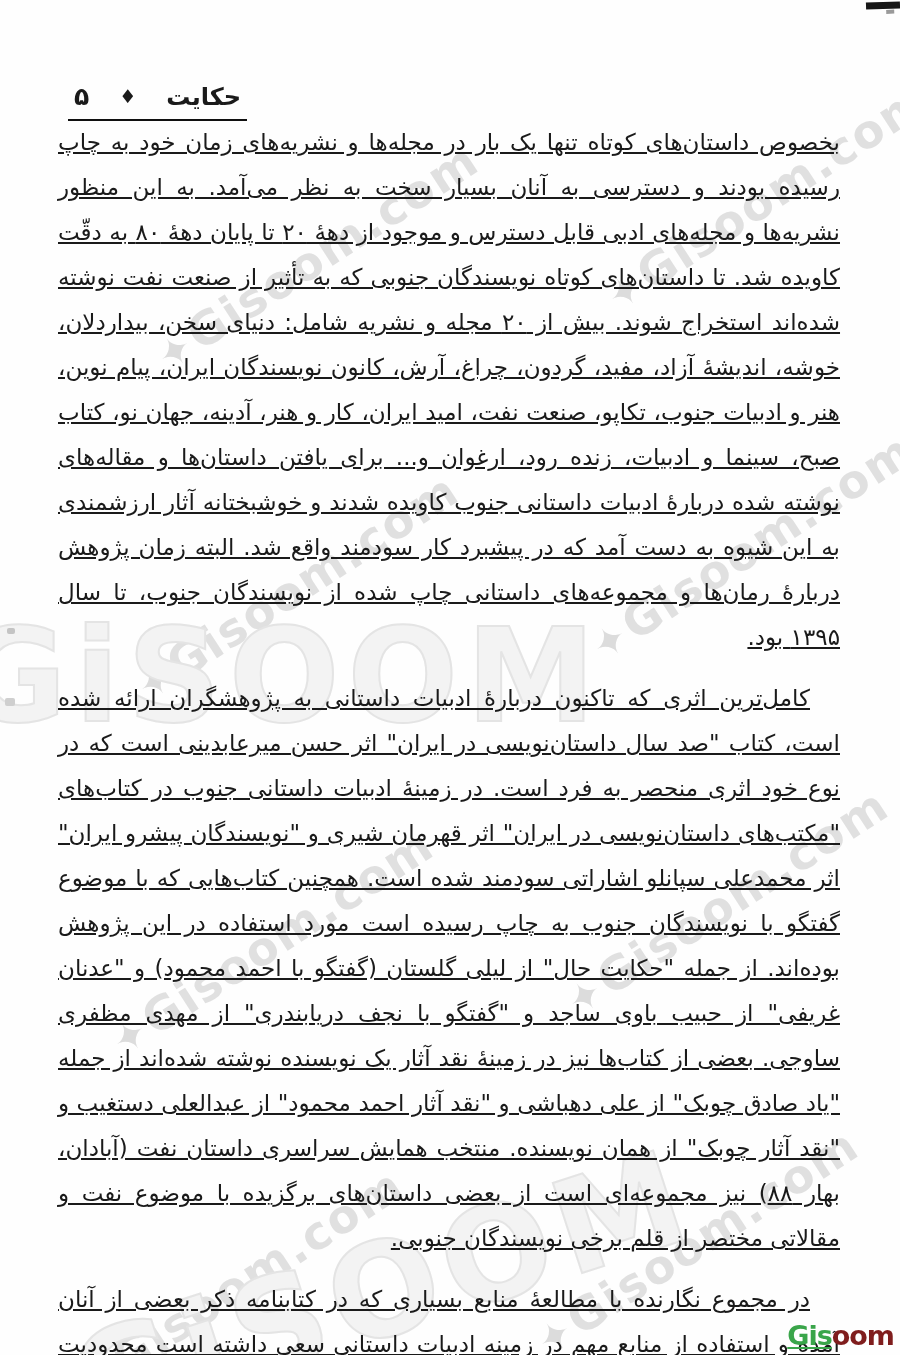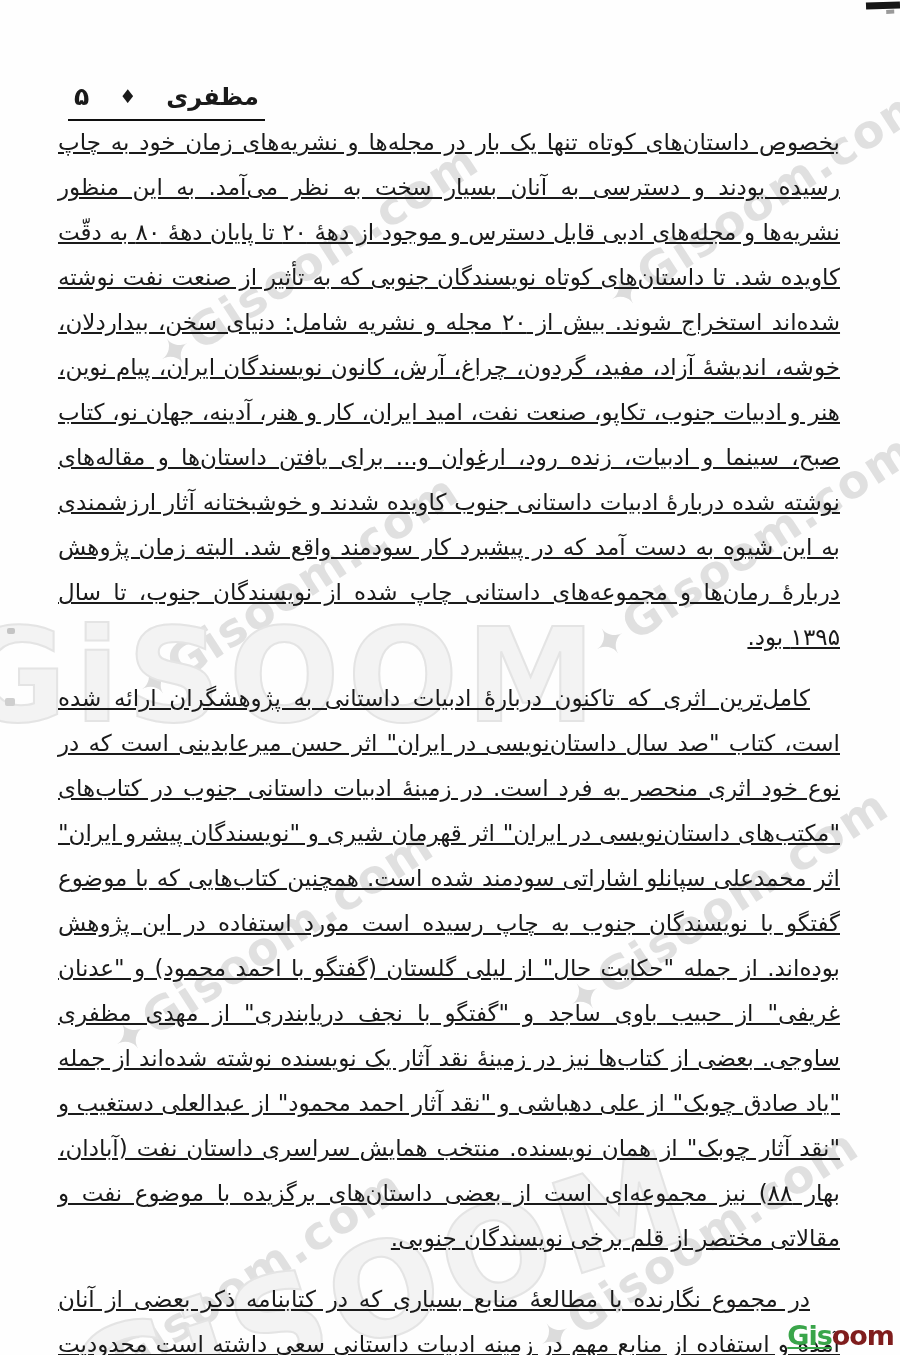--- a/index.html
+++ b/index.html
@@ -107,21 +107,21 @@
     <div class="wm wm-8"><span class="wm-star">✦</span><span>Gisoom.com</span></div>
     <div class="wm-large wm-l1">GiSOOM</div>
     <div class="wm-large wm-l2">GiSOOM</div>
   </div>
 
   <div class="corner-artifact"></div>
   <div class="edge-speck speck-1"></div>
   <div class="edge-speck speck-2"></div>
 
   <div class="header">
-    <span class="h-title">مظفری</span>
+    <span class="h-title">حکایت</span>
     <span class="h-diamond">♦</span>
     <span class="h-num">۵</span>
   </div>
 
   <div class="body-text">
     <p class="para">بخصوص داستان‌های کوتاه تنها یک بار در مجله‌ها و نشریه‌های زمان خود به چاپ رسیده بودند و دسترسی به آنان بسیار سخت به نظر می‌آمد. به این منظور نشریه‌ها و مجله‌های ادبی قابل دسترس و موجود از دهۀ ۲۰ تا پایان دهۀ ۸۰ به دقّت کاویده شد. تا داستان‌های کوتاه نویسندگان جنوبی که به تأثیر از صنعت نفت نوشته شده‌اند استخراج شوند. بیش از ۲۰ مجله و نشریه شامل: دنیای سخن، بیداردلان، خوشه، اندیشۀ آزاد، مفید، گردون، چراغ، آرش، کانون نویسندگان ایران، پیام نوین، هنر و ادبیات جنوب، تکاپو، صنعت نفت، امید ایران، کار و هنر، آدینه، جهان نو، کتاب صبح، سینما و ادبیات، زنده رود، ارغوان و... برای یافتن داستان‌ها و مقاله‌های نوشته شده دربارۀ ادبیات داستانی جنوب کاویده شدند و خوشبختانه آثار ارزشمندی به این شیوه به دست آمد که در پیشبرد کار سودمند واقع شد. البته زمان پژوهش دربارۀ رمان‌ها و مجموعه‌های داستانی چاپ شده از نویسندگان جنوب، تا سال ۱۳۹۵ بود.</p>
     <p class="para indent">کامل‌ترین اثری که تاکنون دربارۀ ادبیات داستانی به پژوهشگران ارائه شده است، کتاب "صد سال داستان‌نویسی در ایران" اثر حسن میرعابدینی است که در نوع خود اثری منحصر به فرد است. در زمینۀ ادبیات داستانی جنوب در کتاب‌های "مکتب‌های داستان‌نویسی در ایران" اثر قهرمان شیری و "نویسندگان پیشرو ایران" اثر محمدعلی سپانلو اشاراتی سودمند شده است. همچنین کتاب‌هایی که با موضوع گفتگو با نویسندگان جنوب به چاپ رسیده است مورد استفاده در این پژوهش بوده‌اند. از جمله "حکایت حال" از لیلی گلستان (گفتگو با احمد محمود) و "عدنان غریفی" از حبیب باوی ساجد و "گفتگو با نجف دریابندری" از مهدی مظفری ساوجی. بعضی از کتاب‌ها نیز در زمینۀ نقد آثار یک نویسنده نوشته شده‌اند از جمله "یاد صادق چوبک" از علی دهباشی و "نقد آثار احمد محمود" از عبدالعلی دستغیب و "نقد آثار چوبک" از همان نویسنده. منتخب همایش سراسری داستان نفت (آبادان، بهار ۸۸) نیز مجموعه‌ای است از بعضی داستان‌های برگزیده با موضوع نفت و مقالاتی مختصر از قلم برخی نویسندگان جنوبی.</p>
     <p class="para indent">در مجموع نگارنده با مطالعۀ منابع بسیاری که در کتابنامه ذکر بعضی از آنان آمده و استفاده از منابع مهم در زمینه ادبیات داستانی سعی داشته است محدودیت منابع با محوریت نقش صنعت نفت در ادبیات داستانی را از پیش پا بردارد. نگارنده امیدوار است این اثر به جامعۀ داستان‌نویسان</p>
   </div>
 

